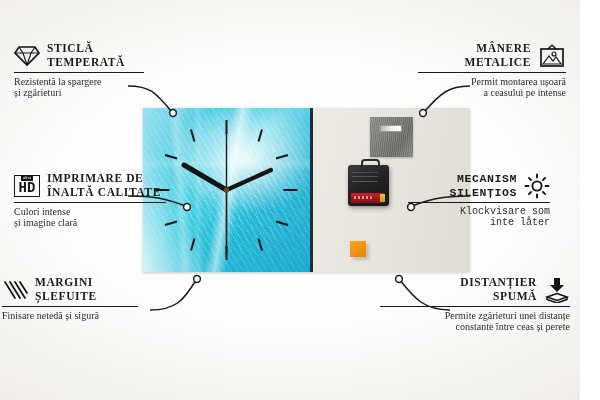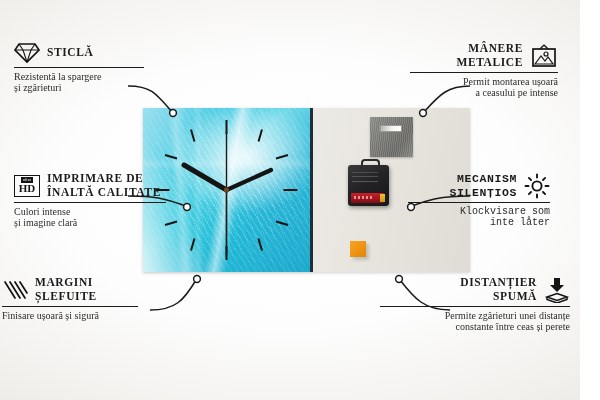--- a/index.html
+++ b/index.html
@@ -116,21 +116,21 @@
   .right{text-align:right;}
   .right .row{justify-content:flex-end;}
   .right .cdesc{text-align:right;}
   .hdbox{
     width:24px;height:20px;border:1.4px solid #141414;
     display:flex;flex-direction:column;align-items:center;justify-content:center;
     line-height:1;
   }
   .hd-ultra{font-size:4.2px;letter-spacing:.2px;color:#141414;
     background:#141414;color:#fff;padding:.5px 1.5px;}
-  .hd-big{font-size:11px;font-weight:bold;color:#141414;font-family:Liberation Serif, serif;}
+  .hd-big{font-size:14px;font-weight:bold;color:#141414;font-family:Liberation Mono, monospace;}
   svg{display:block;}
   .leaders{position:absolute;left:0;top:0;width:600px;height:400px;pointer-events:none;}
 </style>
 </head>
 <body>
 
 <div class="stage">
 
   <div class="product">
 
@@ -200,20 +200,21 @@
   <div class="callout left" style="left:14px;top:42px;width:130px;">
     <div class="row">
       <span class="ico">
         <svg width="26" height="22" viewBox="0 0 26 22">
           <path d="M5 2 H21 L25 8 L13 20 L1 8 Z" fill="none" stroke="#141414" stroke-width="1.6"></path>
           <path d="M1 8 H25 M5 2 L9 8 L13 20 M21 2 L17 8 L13 20 M9 8 H17" fill="none" stroke="#141414" stroke-width="1.1"></path>
         </svg>
       </span>
       <span>
         <div class="ctitle">STICLĂ</div>
+        <div class="ctitle">TEMPERATĂ</div>
       </span>
     </div>
     <div class="rule"></div>
     <div class="cdesc">Rezistentă la spargere</div>
     <div class="cdesc">și zgârieturi</div>
   </div>
 
   <div class="callout left" style="left:14px;top:172px;width:152px;">
     <div class="row">
       <span class="ico hdbox">
@@ -241,24 +242,24 @@
             <line x1="18" y1="3" x2="25" y2="14"></line>
           </g>
         </svg>
       </span>
       <span>
         <div class="ctitle">MARGINI</div>
         <div class="ctitle">ȘLEFUITE</div>
       </span>
     </div>
     <div class="rule"></div>
-    <div class="cdesc">Finisare ușoară și sigură</div>
-  </div>
-
-  <div class="callout right" style="right:22px;top:42px;width:148px;">
+    <div class="cdesc">Finisare netedă și sigură</div>
+  </div>
+
+  <div class="callout right" style="right:14px;top:42px;width:148px;">
     <div class="row">
       <span>
         <div class="ctitle">MÂNERE</div>
         <div class="ctitle">METALICE</div>
       </span>
       <span class="ico">
         <svg width="28" height="24" viewBox="0 0 28 24">
           <path d="M14 1 L10 5 M14 1 L18 5" fill="none" stroke="#141414" stroke-width="1.4"></path>
           <rect x="3" y="5" width="22" height="17" fill="none" stroke="#141414" stroke-width="1.7"></rect>
           <path d="M5 20 L11 12 L15 17 L18 13 L23 20 Z" fill="none" stroke="#141414" stroke-width="1.2"></path>

